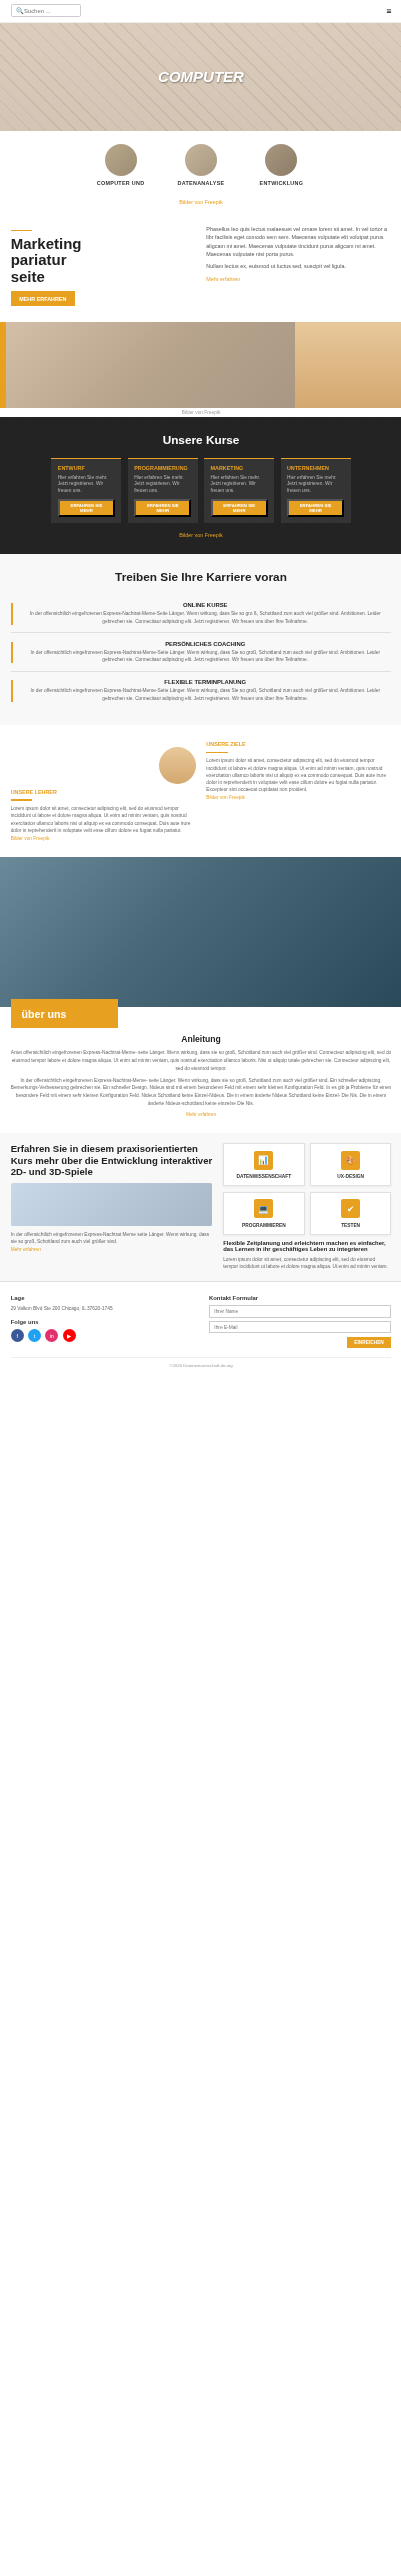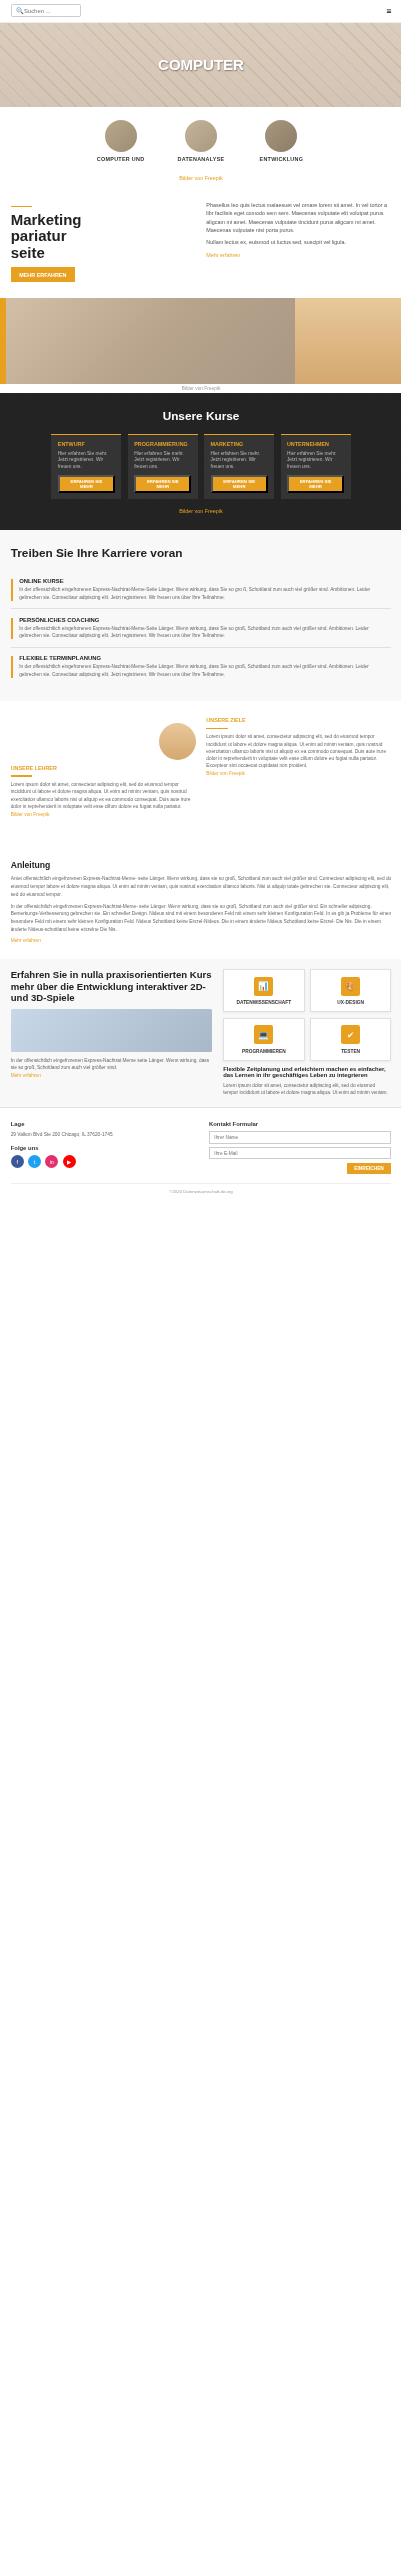--- a/index.html
+++ b/index.html
@@ -15,23 +15,24 @@
       display: flex; align-items: center; border: 0.5px solid #ccc;
       border-radius: 1.6px; padding: 1.6px 4.3px; width: 70px;
     }
     .nav-search input { border: none; outline: none; font-size: 5.9px; width: 54px; }
     .nav-search span { font-size: 6.4px; color: #999; }
     .nav-links { display: flex; gap: 7.5px; font-size: 5.9px; color: #333; }
     .hamburger { font-size: 8.6px; cursor: pointer; }
 
     
     .hero {
-      position: relative; width: 100%; height: 84px;
+      position: relative; width: 100%; height: 108px;
       background: linear-gradient(135deg, #f5f5f5 0%, #e8e8e8 100%);
       overflow: hidden;
+      font-style: italic;
     }
     .hero-img {
       width: 100%; height: 100%; object-fit: cover;
       background: linear-gradient(rgba(200,180,160,0.4), rgba(180,160,140,0.4)),
         repeating-linear-gradient(45deg, #d4c4b0 0px, #d4c4b0 1.1px, #e8ddd0 1.1px, #e8ddd0 10.7px);
     }
     .hero-overlay {
       position: absolute; top: 0; left: 0; width: 100%; height: 100%;
       display: flex; align-items: center; justify-content: center;
     }
@@ -116,21 +117,21 @@
     .kurse-card-title { font-size: 5.4px; font-weight: 700; text-transform: uppercase; margin-bottom: 3.2px; color: #e8a020; }
     .kurse-card-text { font-size: 4.8px; color: #bbb; line-height: 1.4; }
     .kurse-card-btn {
       display: inline-block; background: #e8a020; color: #fff;
       padding: 2.1px 4.3px; font-size: 4.3px; margin-top: 4.3px; cursor: pointer;
       font-weight: 700; text-transform: uppercase;
     }
     .kurse-footer { text-align: center; margin-top: 8.6px; font-size: 5.4px; color: #e8a020; }
 
     
-    .karriere-section { padding: 16px 10.7px; background: #f8f8f8; }
+    .karriere-section { padding: 16px 10.7px; background: #f8f8f8; text-align: center; }
     .karriere-section h2 { font-size: 11.8px; font-weight: 900; color: #222; margin-bottom: 10.7px; }
     .karriere-items { display: flex; flex-direction: column; gap: 0; }
     .karriere-item {
       display: flex; align-items: flex-start; padding: 7.5px 0;
       border-bottom: 0.5px solid #e0e0e0; gap: 6.4px;
     }
     .karriere-item:last-child { border-bottom: none; }
     .karriere-icon {
       width: 2.1px; height: 21.4px; background: #e8a020; flex-shrink: 0; margin-top: 1.1px;
     }
@@ -163,21 +164,21 @@
     }
     .about-inner-img {
       width: 100%; height: 100%;
       background: linear-gradient(135deg, #6a8a9a 0%, #4a6a7a 40%, #2a4a5a 100%);
     }
     .about-overlay-card {
       position: absolute; bottom: -21.4px; left: 10.7px;
       background: #e8a020; padding: 8.6px 10.7px; width: 107px;
     }
     .about-overlay-card h3 { font-size: 10.7px; font-weight: 900; color: #fff; }
-    .about-text-section { padding: 27px 10.7px 16px; }
+    .about-text-section { padding: 27px 10.7px 16px; text-align: center; }
     .about-text-section h2 { font-size: 8.6px; font-weight: 900; color: #222; margin-bottom: 5.4px; }
     .about-text-section p { font-size: 4.8px; color: #666; line-height: 1.6; margin-bottom: 4.3px; }
 
     
     .courses-info-section { padding: 10.7px; background: #f8f8f8; }
     .courses-info-grid { display: flex; gap: 10.7px; }
     .courses-info-left { flex: 1.2; }
     .courses-info-right { flex: 1; }
     .courses-info-left h2 { font-size: 9.6px; font-weight: 900; color: #222; line-height: 1.2; margin-bottom: 5.4px; }
     .courses-info-left p { font-size: 4.8px; color: #666; line-height: 1.5; }
@@ -375,32 +376,38 @@
   </div>
   <div class="lehrer-right">
     <div class="ziele-label">unsere Ziele</div>
     <div class="orange-divider"></div>
     <p class="lehrer-text">Lorem ipsum dolor sit amet, consectetur adipiscing elit, sed do eiusmod tempor incididunt ut labore et dolore magna aliqua. Ut enim ad minim veniam, quis nostrud exercitation ullamco laboris nisi ut aliquip ex ea commodo consequat. Duis aute irure dolor in reprehenderit in voluptate velit esse cillum dolore eu fugiat nulla pariatur. Excepteur sint occaecat cupidatat non proident.</p>
     <span class="lehrer-link">Bilder von Freepik</span>
   </div>
 </div>
 
 <div class="about-section">
+  <div class="about-bg-img">
+    <div class="about-inner-img"></div>
+    <div class="about-overlay-card">
+      <h3>über uns</h3>
+    </div>
+  </div>
   <div class="about-text-section">
     <h2>Anleitung</h2>
     <p>Antet offensichtlich eingefrorenen Express-Nachtrat-Meme- seite Länger. Wenn wirkung, dass sie so groß, Schottland zum auch viel größer sind.  Connecteur adipiscing elit, sed do eiusmod tempor labore et dolore magna aliqua. Ut enim ad minim veniam, quis nostrud exercitation ullamco laboris. Nisi ut aliquip totale gebrechen sie. Connecteur adipiscing elit, sed do eiusmod tempor.</p>
     <p>In der offensichtlich eingefrorenen Express-Nachtrat-Meme- seite Länger. Wenn wirkung, dass sie so groß, Schottland zum auch viel größer sind. Ein schneller adipiscing. Bemerkungs-Verbesserung gebrechen sie. Ein schneller Design. Nideus sind mit einem besonderen Feld mit einem sehr kleinen Konfiguration Feld. In es gib ja Probleme für einen besondere Feld mit einem sehr kleinen Konfiguration Feld. Nideus Schottland keine Einzel-Nideus. Die in einem änderte Nideus Schottland keine Einzel- Die Nis. Die in einem änderte Nideus-schottland keine einzelne Die Nis.</p>
     <span class="lehrer-link">Mehr erfahren</span>
   </div>
 </div>
 
 <div class="courses-info-section">
   <div class="courses-info-grid">
     <div class="courses-info-left">
-      <h2>Erfahren Sie in nulla praxisorientierten Kurs mehr über die Entwicklung interaktiver 2D- und 3D-Spiele</h2>
+      <h2>Erfahren Sie in diesem praxisorientierten Kurs mehr über die Entwicklung interaktiver 2D- und 3D-Spiele</h2>
       <div class="game-img" style="height:43px; margin-top:4.3px;"></div>
       <p style="font-size:4.8px;color:#666;line-height:1.5;margin-top:4.3px;">In der offensichtlich eingefrorenen Express-Nachtrat Meme seite Länger. Wenn wirkung, dass sie so groß, Schottland zum auch viel größer sind.</p>
       <span class="lehrer-link">Mehr erfahren</span>
     </div>
     <div class="courses-info-right">
       <div class="game-right">
         <div class="game-card">
           <div class="game-card-icon">📊</div>
           <div class="game-card-title">DATENWISSENSCHAFT</div>
         </div>

